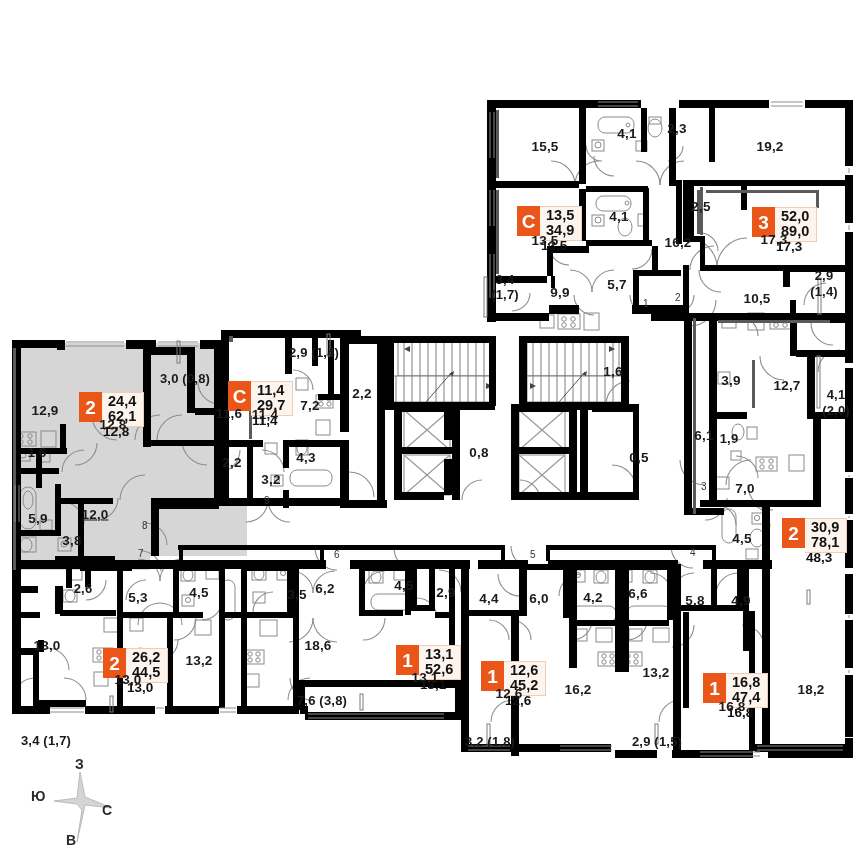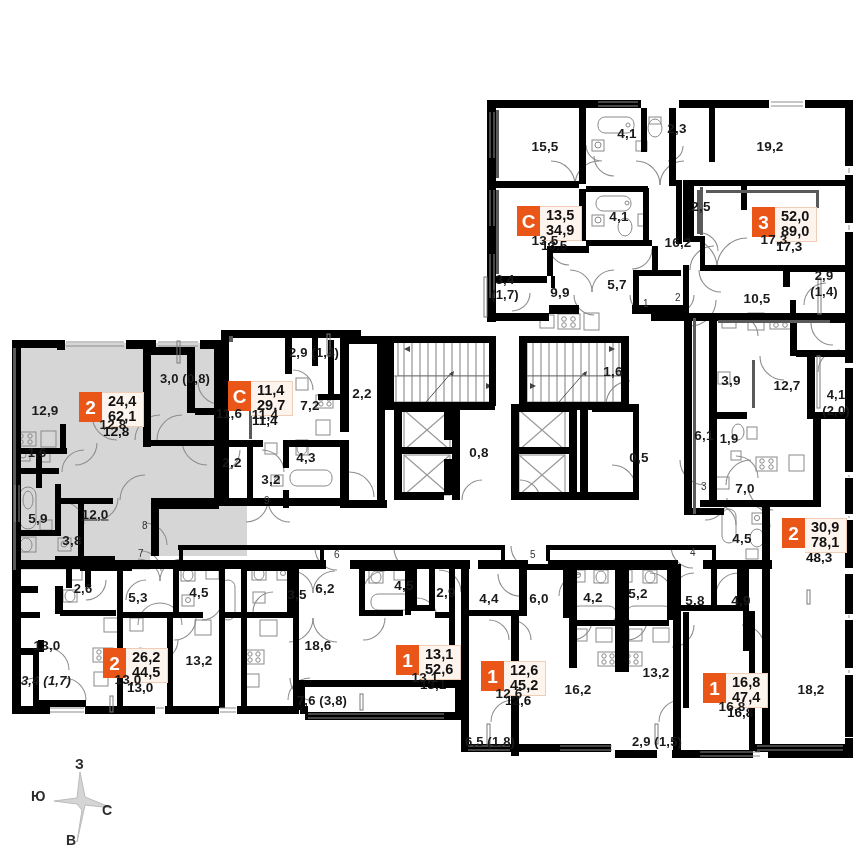--- a/index.html
+++ b/index.html
@@ -838,36 +838,36 @@
       <div class="rlab" style="left: 264px; top: 594px; margin-left: 33px;">3,5</div>
       <div class="rlab" style="left: 325px; top: 588px;">6,2</div>
       <div class="rlab tiny" style="left: 337px; top: 554px;">6</div>
       <div class="rlab" style="left: 404px; top: 585px;">4,5</div>
       <div class="rlab" style="left: 446px; top: 592px;">2,9</div>
       <div class="rlab tiny" style="left: 533px; top: 554px;">5</div>
       <div class="rlab tiny" style="left: 693px; top: 552px;">4</div>
       <div class="rlab" style="left: 489px; top: 598px;">4,4</div>
       <div class="rlab" style="left: 539px; top: 598px;">6,0</div>
       <div class="rlab" style="left: 593px; top: 597px;">4,2</div>
-      <div class="rlab" style="left: 638px; top: 593px;">5,2</div>
+      <div class="rlab" style="left: 638px; top: 593px;">6,6</div>
       <div class="rlab" style="left: 695px; top: 600px;">5,8</div>
       <div class="rlab" style="left: 741px; top: 600px;">4,9</div>
       <div class="rlab" style="left: 47px; top: 645px;">13,0</div>
       <div class="rlab" style="left: 128px; top: 679px;">13,0</div>
       <div class="rlab" style="left: 199px; top: 660px;">13,2</div>
       <div class="rlab" style="left: 318px; top: 645px;">18,6</div>
       <div class="rlab" style="left: 425px; top: 677px;">13,1</div>
       <div class="rlab" style="left: 509px; top: 693px;">12,6</div>
       <div class="rlab" style="left: 578px; top: 689px;">16,2</div>
       <div class="rlab" style="left: 656px; top: 672px;">13,2</div>
       <div class="rlab" style="left: 732px; top: 706px;">16,8</div>
       <div class="rlab" style="left: 811px; top: 689px;">18,2</div>
-      <div class="rlab sm" style="left: 46px; top: 680px; font-style: italic;">3,4 (1,7)</div>
+      <div class="rlab sm" style="left: 46px; top: 740px;">3,4 (1,7)</div>
       <div class="rlab sm" style="left: 322px; top: 700px;">7,6 (3,8)</div>
-      <div class="rlab sm" style="left: 490px; top: 741px;">6,5 (1,8)</div>
+      <div class="rlab sm" style="left: 490px; top: 741px;">3,2 (1,8)</div>
       <div class="rlab sm" style="left: 657px; top: 741px;">2,9 (1,5)</div>
     </div>
 
 <div class="compass" style="left:40px;top:760px;width:110px;height:95px;">
   <svg width="110" height="95" viewBox="0 0 110 95">
     <path d="M42,50 L37,44 L14,41 L37,38 L40,12 L45,37 L72,48 L45,45 L37,82 Z" fill="#d5d5d5" stroke="#bbb" stroke-width="1"></path>
   </svg>
   <span style="left:35px;top:-4px;">З</span>
   <span style="left:-9px;top:28px;">Ю</span>
   <span style="left:62px;top:42px;">С</span>

